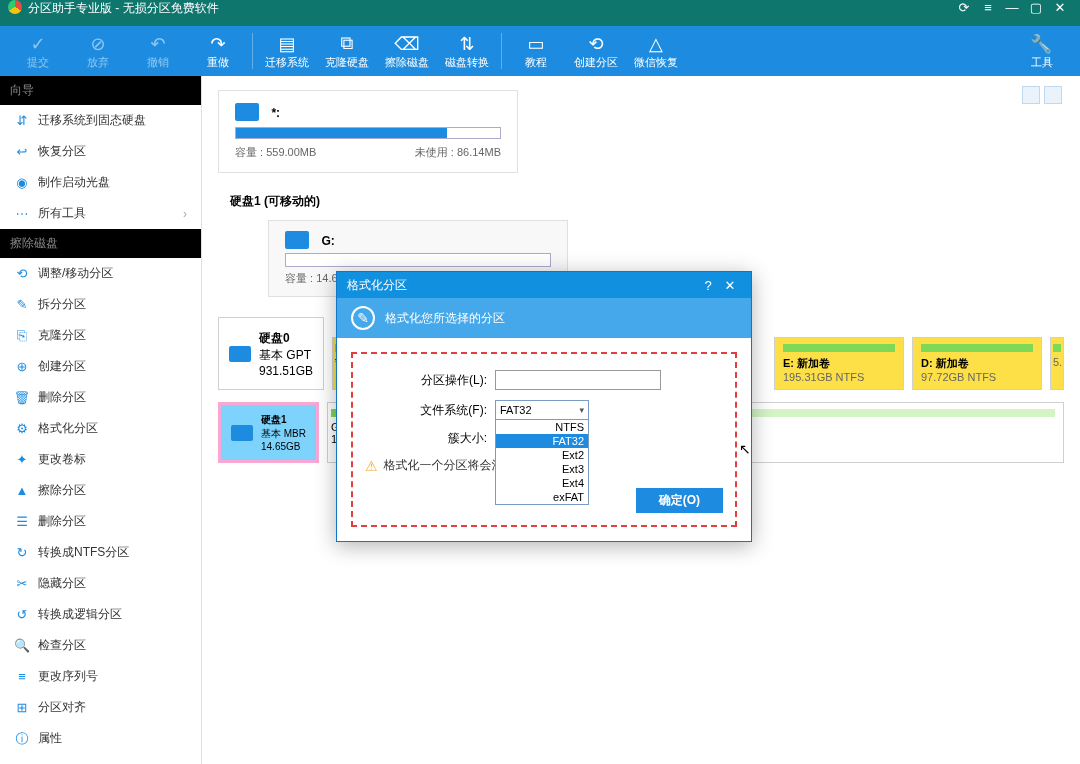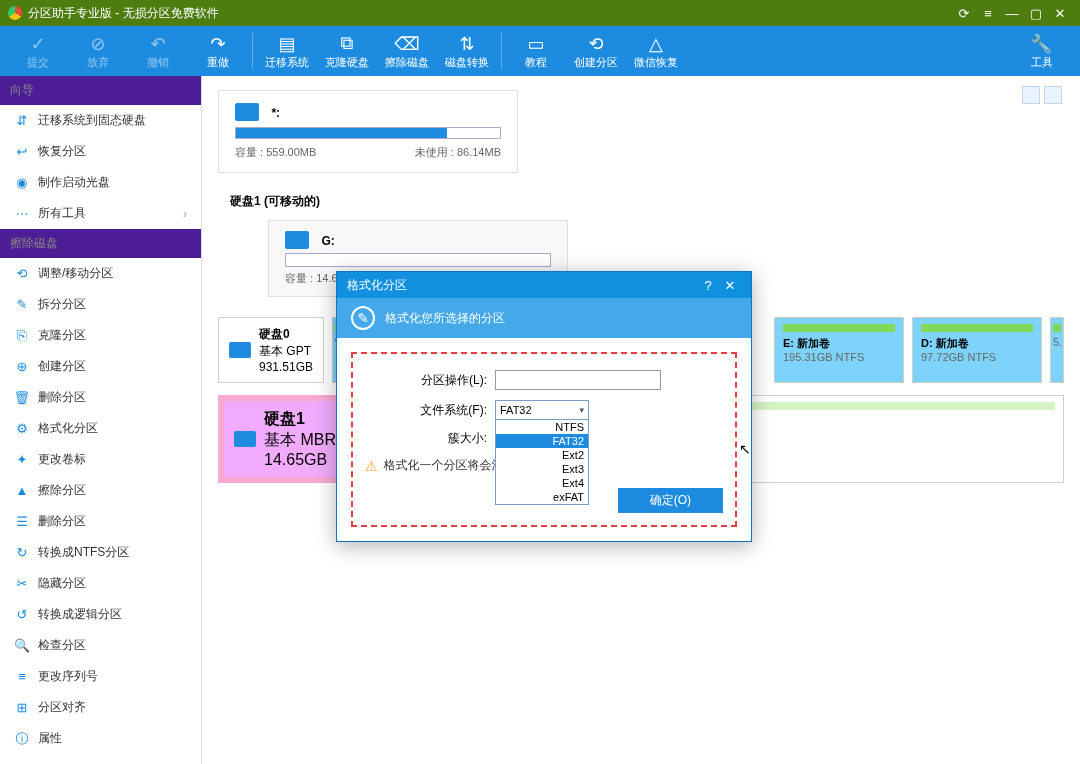--- a/index.html
+++ b/index.html
@@ -1,33 +1,33 @@
 <!DOCTYPE html>
 <html><head>
 <meta charset="utf-8">
 <style>
 * { box-sizing: border-box; margin: 0; padding: 0; font-family: "Microsoft YaHei", sans-serif; }
 body { background: #fff; width: 1080px; height: 764px; overflow: hidden; position: relative; }
 
-.titlebar { height: 26px; background: #4d7c0f; display: flex; align-items: center; color: #fff; font-size: 12px; padding: 0 8px; }
+.titlebar { height: 26px; background: #0f766e; display: flex; align-items: flex-start; color: #fff; font-size: 12px; padding: 0 8px; }
 .titlebar .logo { width: 14px; height: 14px; margin-right: 6px; background: conic-gradient(#e74c3c 0 120deg, #f1c40f 120deg 240deg, #2ecc71 240deg); border-radius: 50%; }
 .titlebar .title { flex: 1; }
 .titlebar .winbtn { width: 24px; text-align: center; font-size: 13px; cursor: pointer; }
 
 .toolbar { height: 50px; background: #1d8ce0; display: flex; align-items: center; color: #fff; padding: 0 8px; }
 .toolbar .tbtn { width: 60px; text-align: center; font-size: 11px; cursor: pointer; }
 .toolbar .tbtn.disabled { opacity: 0.5; cursor: default; }
 .toolbar .tbtn .ticon { font-size: 18px; height: 22px; display: flex; align-items: center; justify-content: center; }
 .toolbar .sep { width: 1px; height: 36px; background: rgba(255,255,255,0.3); margin: 0 4px; }
 .toolbar .spacer { flex: 1; }
 
 .main { display: flex; height: calc(100% - 76px); }
 
 .sidebar { width: 202px; border-right: 1px solid #e0e0e0; overflow-y: auto; font-size: 12px; }
-.sidebar .section-hdr { padding: 6px 10px; color: #888; background: #4c1d95; }
+.sidebar .section-hdr { padding: 6px 10px; color: #888; background: #000000; }
 .sidebar .sitem { display: flex; align-items: center; padding: 7px 14px; cursor: pointer; color: #333; }
 .sidebar .sitem .si-icon { width: 16px; height: 16px; margin-right: 8px; color: #1d8ce0; display: inline-flex; align-items: center; justify-content: center; font-size: 13px; }
 .sidebar .sitem .chev { margin-left: auto; color: #aaa; }
 
 .content { flex: 1; padding: 14px 16px; overflow: auto; position: relative; }
 .view-btns { position: absolute; top: 10px; right: 18px; display: flex; gap: 4px; }
 .view-btns .vb { width: 18px; height: 18px; border: 1px solid #c0d8f0; background: #eaf3fc; cursor: pointer; }
 
 .diskbox { border: 1px solid #e0e0e0; padding: 12px 16px; width: 300px; margin-bottom: 20px; }
 .diskbox .dicon { display: inline-block; width: 24px; height: 18px; background: #1d8ce0; margin-right: 8px; vertical-align: top; border-radius: 2px; }
@@ -39,28 +39,28 @@
 
 .diskbox2 { border: 1px solid #e0e0e0; padding: 10px 16px; width: 300px; margin-bottom: 20px; background: #f8f8f8; }
 .diskbox2 .dicon { display: inline-block; width: 24px; height: 18px; background: #1d8ce0; margin-right: 8px; vertical-align: top; border-radius: 2px; }
 .diskbox2 .dlabel { font-size: 12px; font-weight: bold; }
 .diskbox2 .bar2 { height: 14px; border: 1px solid #aac; margin: 4px 0; background: #fff; }
 .diskbox2 .stats2 { font-size: 11px; color: #666; }
 
 .diskrow { display: flex; gap: 8px; margin-bottom: 12px; }
 .diskcard { border: 1px solid #d0d0d0; background: #fff; padding: 8px 10px; font-size: 12px; min-width: 88px; display: flex; align-items: center; gap: 8px; }
 .diskcard .dcicon { width: 22px; height: 16px; background: #1d8ce0; border-radius: 2px; }
-.partcard { border: 1px solid #d0d0d0; background: #7dd3fc; padding: 6px 8px; font-size: 11px; flex: 0 0 130px; overflow: hidden; }
+.partcard { border: 1px solid #d0d0d0; background: #fde047; padding: 6px 8px; font-size: 11px; flex: 0 0 130px; overflow: hidden; margin-top: 20px; }
 .partcard .pbar { height: 8px; background: #7ed957; margin-bottom: 4px; }
 .partcard .pname { font-weight: bold; }
 .partcard .pinfo { color: #666; }
 .partcard.small { flex: 0 0 20px; padding: 6px 2px; }
 
 .diskrow2 { display: flex; gap: 8px; }
-.diskcard2 { border: 6px solid #f9a8d4; background: #f0abfc; padding: 8px 10px; font-size: 16px; min-width: 88px; display: flex; align-items: center; gap: 8px; }
+.diskcard2 { border: 3px solid #f9a8d4; background: #7dd3fc; padding: 8px 10px; font-size: 10px; min-width: 88px; display: flex; align-items: center; gap: 8px; }
 .diskcard2 .dcicon { width: 22px; height: 16px; background: #1d8ce0; border-radius: 2px; }
 .partcard2 { border: 1px solid #d0d0d0; background: #fff; padding: 6px 8px; font-size: 11px; overflow: hidden; }
 .partcard2 .pbar { height: 8px; background: #7ed957; margin-bottom: 4px; }
 .partcard2.wide { flex: 1; }
 .partcard2.wide .pbar { background: linear-gradient(to right, #7ed957 0 2px, #d4f4c4 2px); }
 
 
 .dialog { position: absolute; left: 336px; top: 271px; width: 416px; background: #fff; border: 1px solid #0f75c5; box-shadow: 0 4px 20px rgba(0,0,0,0.3); }
 .dialog .dtitle { height: 26px; background: #1190e0; color: #fff; font-size: 12px; display: flex; align-items: center; padding: 0 10px; }
 .dialog .dtitle .dtxt { flex: 1; }
@@ -74,21 +74,21 @@
 .dialog .finput { flex: 1; height: 20px; border: 1px solid #999; padding: 0 4px; font-size: 12px; }
 .dialog .fselect-wrap { position: relative; flex: 0 0 94px; text-align: right; }
 .dialog .fselect { width: 100%; height: 20px; border: 1px solid #7a9bc4; background: #fff; font-size: 11px; padding: 0 4px; display: flex; align-items: center; justify-content: space-between; cursor: pointer; }
 .dialog .fselect .arrow { font-size: 9px; color: #555; }
 .dialog .dropdown { position: absolute; top: 19px; left: 0; width: 94px; border: 1px solid #7a9bc4; background: #fff; z-index: 10; }
 .dialog .dropdown .opt { font-size: 11px; padding: 1px 4px; cursor: pointer; }
 .dialog .dropdown .opt.sel { background: #1d8ce0; color: #fff; }
 .dialog .warn { font-size: 12px; color: #333; display: flex; align-items: center; gap: 6px; margin-top: 6px; }
 .dialog .warn .wicon { color: #f5a623; font-size: 14px; }
 .dialog .dfooter { text-align: right; margin-top: 14px; }
-.dialog .okbtn { background: #1d8ce0; color: #fff; border: none; padding: 4px 32px; font-size: 12px; cursor: pointer; }
+.dialog .okbtn { background: #1d8ce0; color: #fff; border: none; padding: 4px 23px; font-size: 12px; cursor: pointer; font-weight: bold; }
 .cursor-img { position: absolute; pointer-events: none; left: 244px; top: 41px; font-size: 14px; color: #000; }
 </style>
 </head>
 <body>
 
 <div class="titlebar">
   <div class="logo"></div>
   <div class="title">分区助手专业版 - 无损分区免费软件</div>
   <div class="winbtn">⟳</div>
   <div class="winbtn">≡</div>

